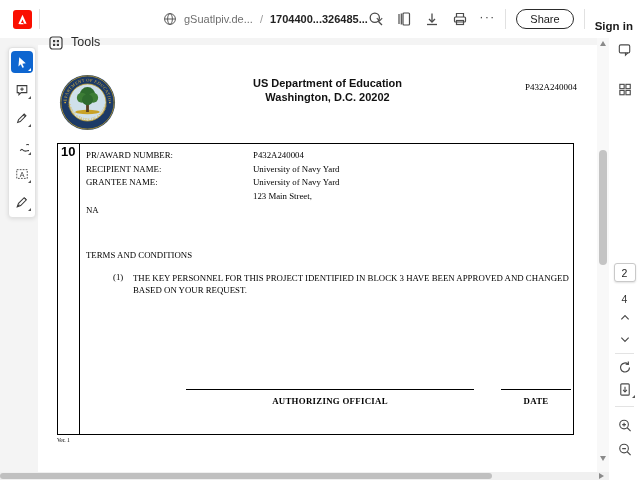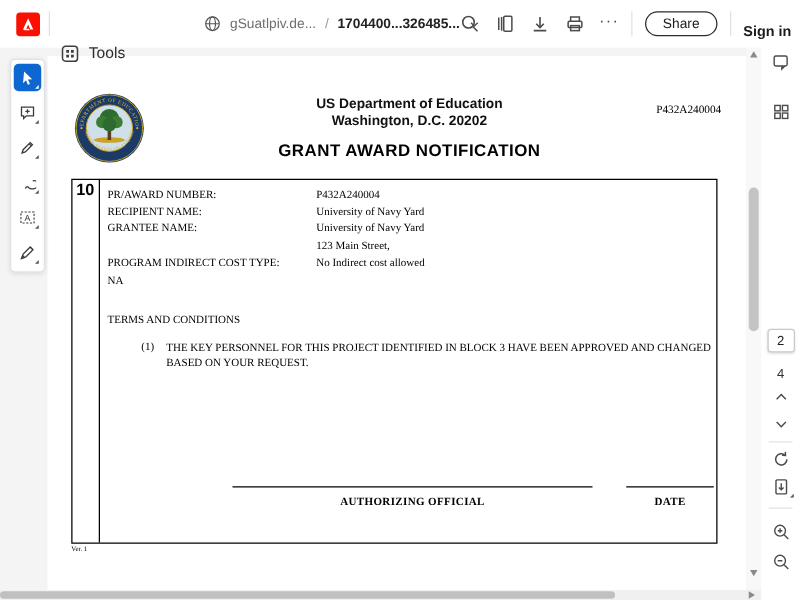--- a/index.html
+++ b/index.html
@@ -244,21 +244,20 @@
         <circle cx="30" cy="22" r="8.2" fill="#2e6b2e"></circle>
         <circle cx="24" cy="25" r="5.2" fill="#3c7d35"></circle>
         <circle cx="36" cy="25" r="5.2" fill="#3c7d35"></circle>
         <circle cx="30" cy="27" r="5.8" fill="#2e6b2e"></circle>
         <circle cx="6.5" cy="30" r="0.9" fill="#d9b23c"></circle>
           <circle cx="53.5" cy="30" r="0.9" fill="#d9b23c"></circle>
       </svg>
 
       <div class="hdr1">US Department of Education</div>
       <div class="hdr2">Washington, D.C. 20202</div>
-      <div class="doc-title">GRANT AWARD NOTIFICATION</div>
       <div class="doc-num">P432A240004</div>
 
       <div class="gbox">
         <div class="gbox-line"></div>
         <div class="blocknum">10</div>
 
         <div class="fields">
           <div class="frow">
             <span class="flabel">PR/AWARD NUMBER:</span>
             <span class="fvalue">P432A240004</span>
@@ -267,24 +266,20 @@
             <span class="flabel">RECIPIENT NAME:</span>
             <span class="fvalue">University of Navy Yard</span>
           </div>
           <div class="frow">
             <span class="flabel">GRANTEE NAME:</span>
             <span class="fvalue">University of Navy Yard</span>
           </div>
           <div class="frow">
             <span class="flabel"></span>
             <span class="fvalue">123 Main Street,</span>
-          </div>
-          <div class="frow">
-            <span class="flabel">PROGRAM INDIRECT COST TYPE:</span>
-            <span class="fvalue">No Indirect cost allowed</span>
           </div>
           <div class="frow">
             <span class="fvalue">NA</span>
           </div>
         </div>
 
         <div class="terms-hd">TERMS AND CONDITIONS</div>
         <div class="term">
           <span class="term-num">(1)</span>
           <span class="term-text">THE KEY PERSONNEL FOR THIS PROJECT IDENTIFIED IN BLOCK 3 HAVE BEEN APPROVED AND CHANGED BASED ON YOUR REQUEST.</span>

